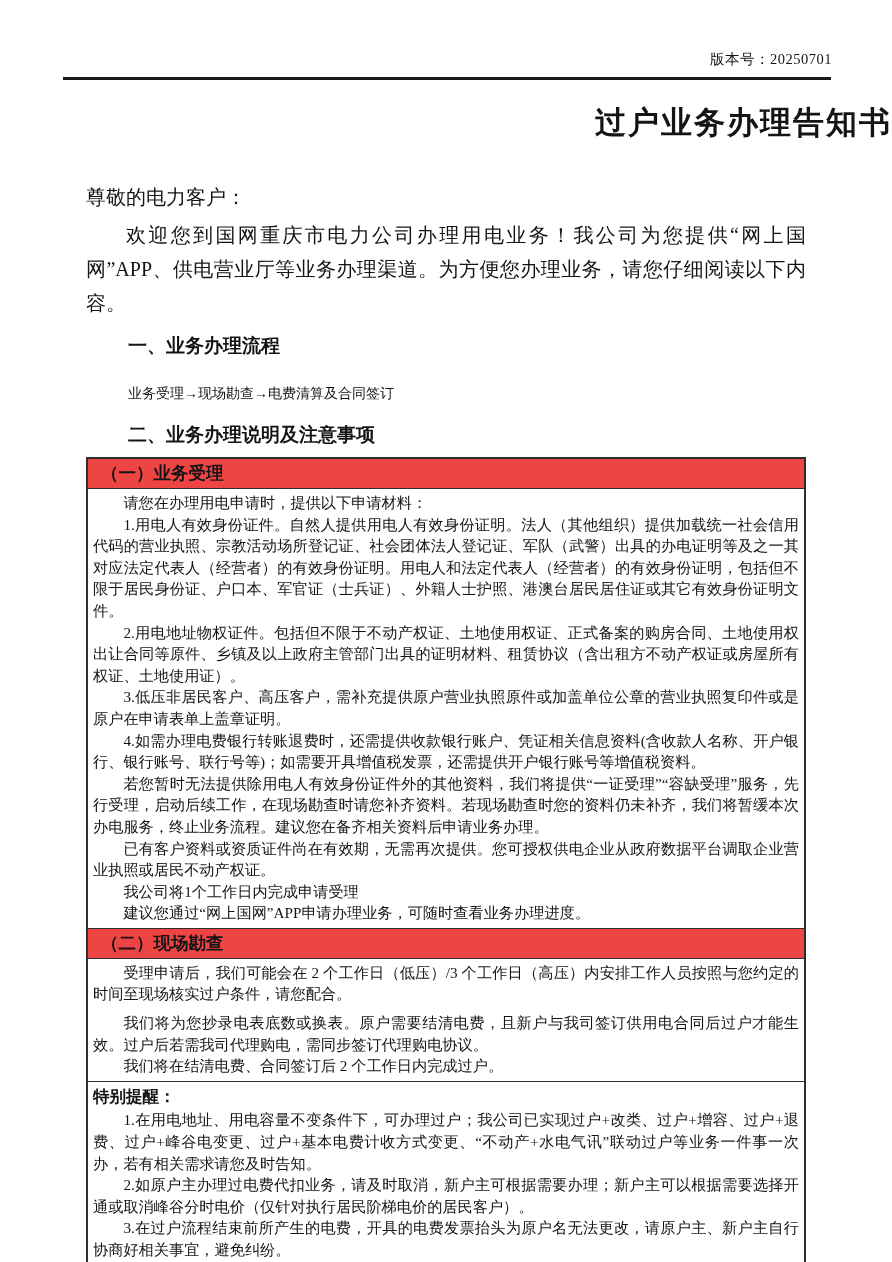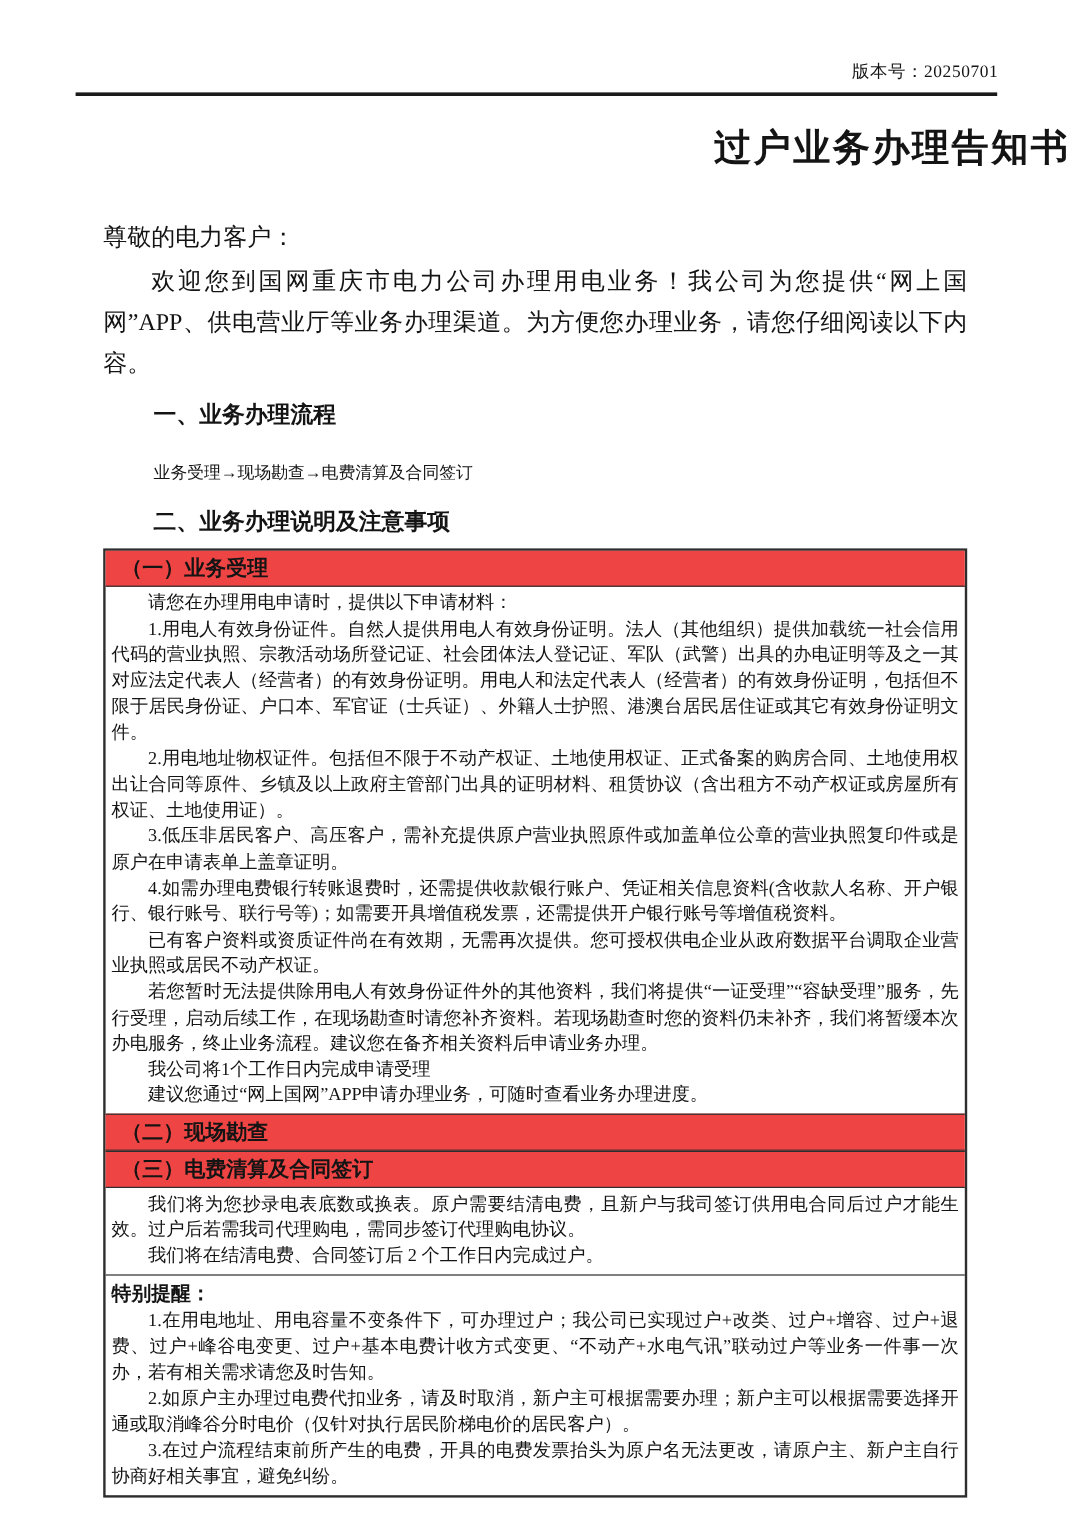--- a/index.html
+++ b/index.html
@@ -113,29 +113,31 @@
   <div class="black-heading second">二、业务办理说明及注意事项</div>
 
   <div class="notice-table">
     <div class="row-header">（一）业务受理</div>
     <div class="row-content">
         <p class="para">请您在办理用电申请时，提供以下申请材料：</p>
         <p class="para">1.用电人有效身份证件。自然人提供用电人有效身份证明。法人（其他组织）提供加载统一社会信用代码的营业执照、宗教活动场所登记证、社会团体法人登记证、军队（武警）出具的办电证明等及之一其对应法定代表人（经营者）的有效身份证明。用电人和法定代表人（经营者）的有效身份证明，包括但不限于居民身份证、户口本、军官证（士兵证）、外籍人士护照、港澳台居民居住证或其它有效身份证明文件。</p>
         <p class="para">2.用电地址物权证件。包括但不限于不动产权证、土地使用权证、正式备案的购房合同、土地使用权出让合同等原件、乡镇及以上政府主管部门出具的证明材料、租赁协议（含出租方不动产权证或房屋所有权证、土地使用证）。</p>
         <p class="para">3.低压非居民客户、高压客户，需补充提供原户营业执照原件或加盖单位公章的营业执照复印件或是原户在申请表单上盖章证明。</p>
         <p class="para">4.如需办理电费银行转账退费时，还需提供收款银行账户、凭证相关信息资料(含收款人名称、开户银行、银行账号、联行号等)；如需要开具增值税发票，还需提供开户银行账号等增值税资料。</p>
+        <p class="para">若您暂时无法提供除用电人有效身份证件外的其他资料，我们将提供“一证受理”“容缺受理”服务，先行受理，启动后续工作，在现场勘查时请您补齐资料。若现场勘查时您的资料仍未补齐，我们将暂缓本次办电服务，终止业务流程。建议您在备齐相关资料后申请业务办理。</p>
         <p class="para">已有客户资料或资质证件尚在有效期，无需再次提供。您可授权供电企业从政府数据平台调取企业营业执照或居民不动产权证。</p>
-        <p class="para">若您暂时无法提供除用电人有效身份证件外的其他资料，我们将提供“一证受理”“容缺受理”服务，先行受理，启动后续工作，在现场勘查时请您补齐资料。若现场勘查时您的资料仍未补齐，我们将暂缓本次办电服务，终止业务流程。建议您在备齐相关资料后申请业务办理。</p>
         <p class="para">我公司将1个工作日内完成申请受理</p>
         <p class="para">建议您通过“网上国网”APP申请办理业务，可随时查看业务办理进度。</p>
       </div>
 
     <div class="row-header">（二）现场勘查</div>
+    <div class="row-content">
+        <p class="para">受理申请后，我们可能会在 2 个工作日（低压）/3 个工作日（高压）内安排工作人员按照与您约定的时间至现场核实过户条件，请您配合。</p>
+      </div>
 
-    <div class="row-header">（三）电费清算及合同签订</div>
     <div class="row-content">
         <p class="para">我们将为您抄录电表底数或换表。原户需要结清电费，且新户与我司签订供用电合同后过户才能生效。过户后若需我司代理购电，需同步签订代理购电协议。</p>
         <p class="para">我们将在结清电费、合同签订后 2 个工作日内完成过户。</p>
       </div>
 
     <div class="row-reminder">
       <div class="reminder-label">特别提醒：</div>
       <div>
           <p class="para">1.在用电地址、用电容量不变条件下，可办理过户；我公司已实现过户+改类、过户+增容、过户+退费、过户+峰谷电变更、过户+基本电费计收方式变更、“不动产+水电气讯”联动过户等业务一件事一次办，若有相关需求请您及时告知。</p>
           <p class="para">2.如原户主办理过电费代扣业务，请及时取消，新户主可根据需要办理；新户主可以根据需要选择开通或取消峰谷分时电价（仅针对执行居民阶梯电价的居民客户）。</p>

